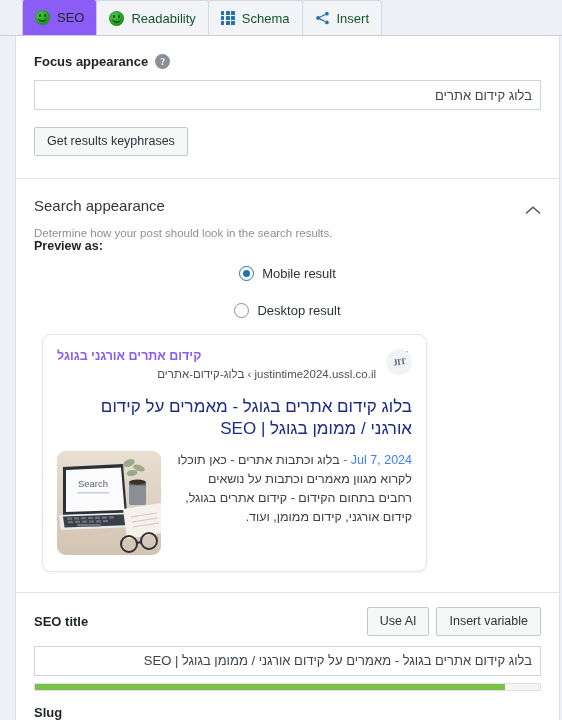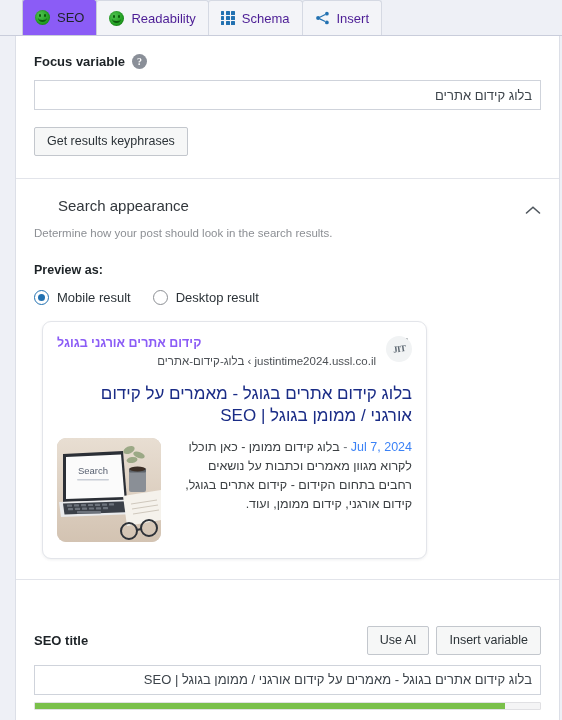--- a/index.html
+++ b/index.html
@@ -19,21 +19,21 @@
     border-bottom: 1px solid #c9cddb;
     display: flex; align-items: flex-end;
     padding-left: 22px;
   }
   .tab {
     display: flex; align-items: center; gap: 7px;
     height: 35px; padding: 0 12px;
     background: #f3f4f8;
     border: 1px solid #d5d9e3;
     border-bottom: none;
-    font-size: 13px; color: #4c1d95;
+    font-size: 13px; color: #14532d;
     cursor: pointer;
     margin-right: -1px;
     border-radius: 3px 3px 0 0;
     white-space: nowrap;
   }
   .tab.active {
     background: #8b5cf6;
     color: #1d2327;
     border-color: #c9cddb;
     height: 36px;
@@ -110,28 +110,27 @@
     font-family: "Liberation Sans", "DejaVu Sans", sans-serif;
     line-height: 1.2;
   }
 
   .divider { border-top: 1px solid #e2e4ea; }
 
   
   .sa-head {
     display: flex; align-items: center; justify-content: space-between;
     cursor: pointer;
-    margin-left: 24px;
   }
   .sa-title { font-size: 15px; color: #32373c; font-weight: normal; }
   .chev { width: 16px; height: 10px; flex: none; }
   .sa-desc { font-size: 11.5px; color: #8c8f94; margin-top: 13px; }
 
   .preview-as-label { font-size: 12.5px; font-weight: bold; color: #1d2327; }
-  .radios { display: flex; align-items: center; gap: 22px; margin-top: 13px; }
+  .radios { display: flex; align-items: center; gap: 22px; margin-top: 13px; flex-direction: column; }
   .radio-opt { display: flex; align-items: center; gap: 8px; cursor: pointer; }
   .radio {
     width: 15px; height: 15px; border-radius: 50%;
     border: 1px solid #8c8f94; background: #fff; flex: none;
     position: relative;
   }
   .radio.checked { border-color: #2271b1; border-width: 1px; }
   .radio.checked::after {
     content: ""; position: absolute; left: 3px; top: 3px;
     width: 7px; height: 7px; border-radius: 50%; background: #2271b1;
@@ -194,21 +193,21 @@
   }
   .gdate { color: #3b82f6; }
   .gdash { color: #70757a; }
   .gthumb {
     width: 104px; height: 104px; flex: none;
     border-radius: 9px; overflow: hidden;
     background: #d9cfc4; position: relative;
   }
 
   
-  .row-between { display: flex; align-items: center; justify-content: space-between; margin-top: 32px; }
+  .row-between { display: flex; align-items: center; justify-content: space-between; }
   .btn-group { display: flex; gap: 7px; }
 
   .progress-track {
     height: 8px; background: #f4f4f5;
     border: 1px solid #e0e0e3; border-radius: 1px;
     overflow: hidden;
   }
   .progress-fill { height: 100%; background: #7ac04a; }
 </style>
 </head>
@@ -256,21 +255,21 @@
     </span>
     <span class="label">Insert</span>
   </div>
 
 </div>
 
 <div class="panel">
 
   <div style="padding:18px 18px 0 18px;">
     <div class="field-label">
-      <span>Focus variable</span>
+      <span>Focus appearance</span>
       <span class="help-icon">?</span>
     </div>
 
     <div style="margin-top:11px;">
       <input class="textfield" type="text" value="בלוג קידום אתרים" style="">
     </div>
 
     <div style="margin-top:17px;">
       <button class="btn">Get results keyphrases</button>
     </div>
@@ -284,21 +283,21 @@
       <span class="sa-title">Search appearance</span>
       <span class="chev">
         <svg viewBox="0 0 16 10" width="16" height="10">
           <path d="M1.5 8 8 2.2 14.5 8" stroke="#50575e" stroke-width="1.6" fill="none" stroke-linecap="round"></path>
         </svg>
       </span>
     </div>
 
     <div class="sa-desc">Determine how your post should look in the search results.</div>
 
-    <div style="margin-top:24px;">
+    <div style="">
       <div class="preview-as-label">Preview as:</div>
 
       <div class="radios">
         <label class="radio-opt">
           <span class="radio checked"></span>
           <span class="radio-label">Mobile result</span>
         </label>
         <label class="radio-opt">
           <span class="radio"></span>
           <span class="radio-label">Desktop result</span>
@@ -323,21 +322,21 @@
           <div class="gurl">justintime2024.ussl.co.il › בלוג-קידום-אתרים</div>
         </div>
       </div>
 
       <div class="gtitle">בלוג קידום אתרים בגוגל - מאמרים על קידום אורגני / ממומן בגוגל | SEO</div>
 
       <div class="gbody">
         <div class="gdesc">
           <span class="gdate">Jul 7, 2024</span>
           <span class="gdash">-</span>
-          <span>בלוג קידום ממומן - כאן</span>
+          <span>בלוג וכתבות אתרים - כאן</span>
           <span>תוכלו לקרוא מגוון מאמרים וכתבות על נושאים רחבים בתחום הקידום - קידום אתרים בגוגל, קידום אורגני, קידום ממומן, ועוד.</span>
         </div>
 
         <div class="gthumb">
           <svg viewBox="0 0 104 104" width="104" height="104">
             <defs>
               <linearGradient id="deskg" x1="0" y1="0" x2="0" y2="1">
                 <stop offset="0%" stop-color="#e8ded2"></stop>
                 <stop offset="100%" stop-color="#d3c3b2"></stop>
               </linearGradient>

